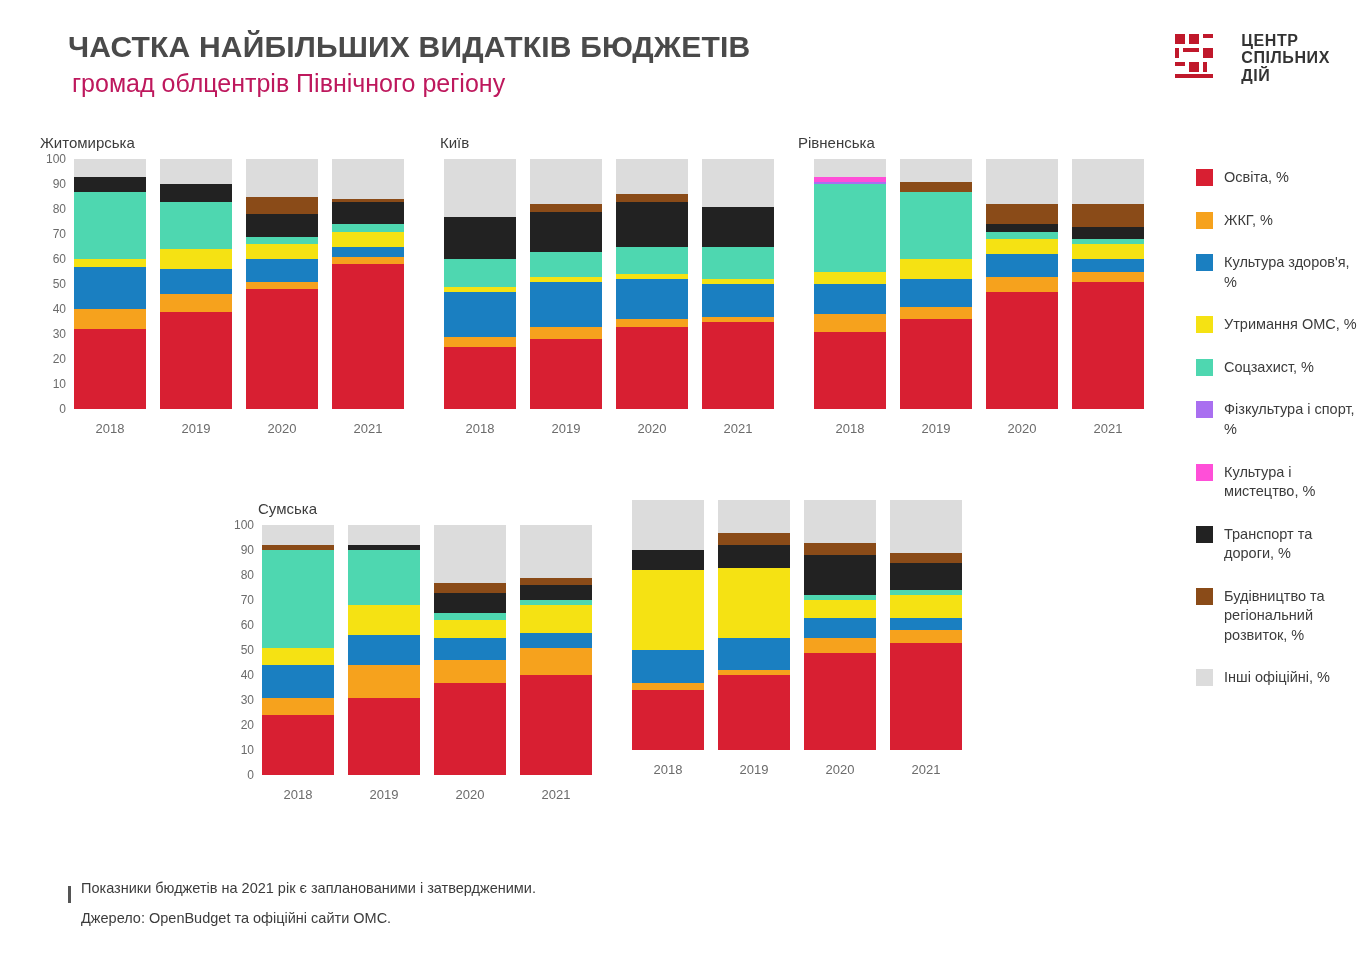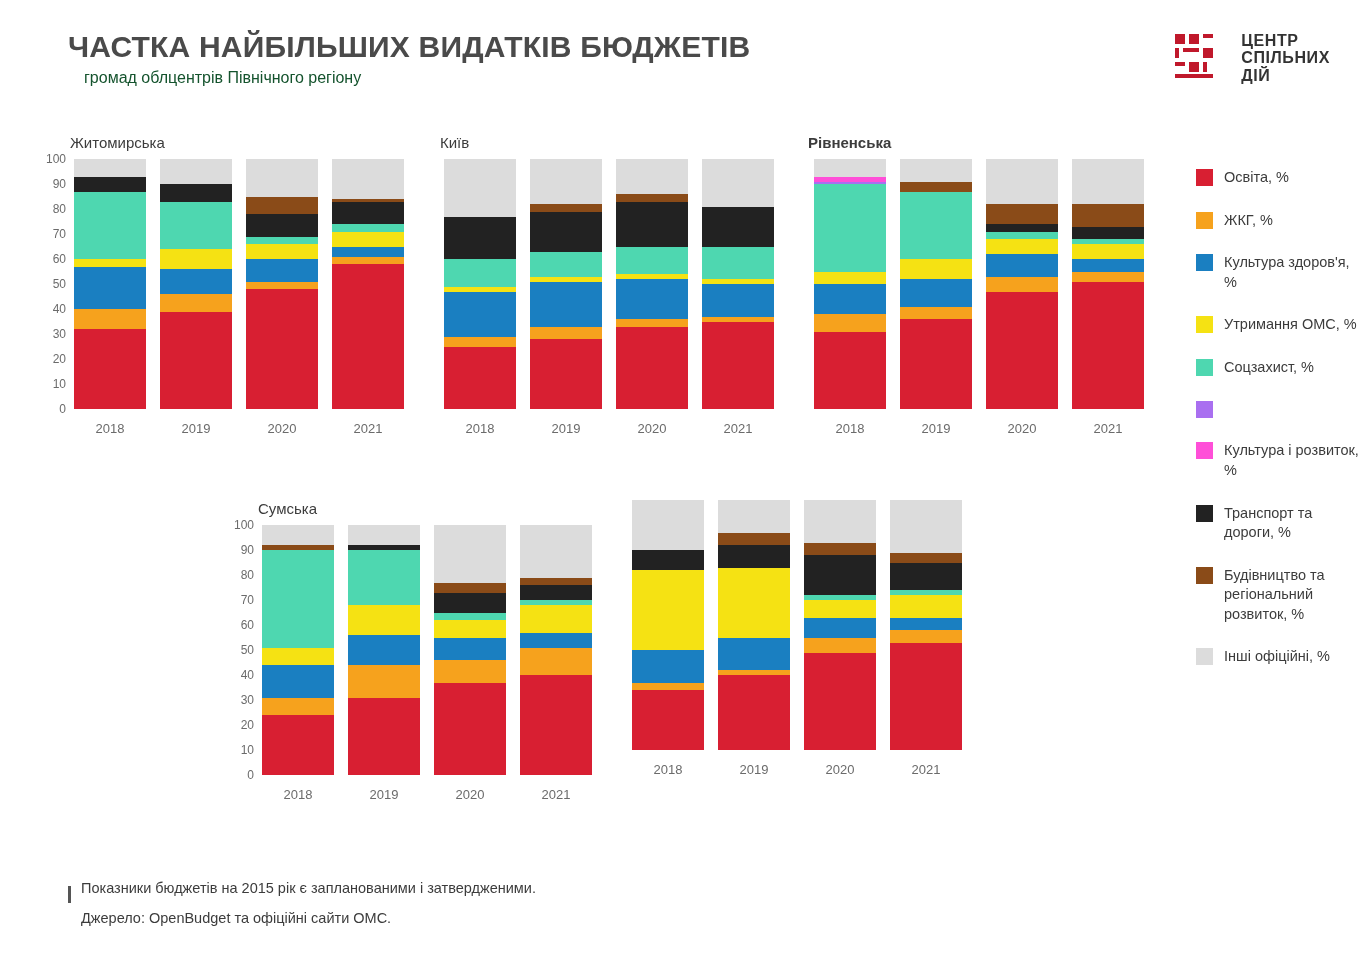--- a/index.html
+++ b/index.html
@@ -14,22 +14,22 @@
   .page { position: relative; width: 1370px; height: 973px; }
 
   
   .header { position: absolute; left: 68px; top: 30px; }
   .title {
     font-size: 30px; font-weight: bold; color: #4a4a4a;
     letter-spacing: 0.2px; line-height: 1.1; margin: 0;
     text-transform: uppercase;
   }
   .subtitle {
-    font-size: 16px; color: #14532d; font-weight: normal;
-    margin: 6px 0 0 16px; line-height: 1.15;
+    font-size: 25px; color: #be185d; font-weight: normal;
+    margin: 6px 0 0 4px; line-height: 1.15;
   }
 
   
   .logo { position: absolute; right: 40px; top: 30px; display: flex; align-items: center; gap: 12px; }
   .logo-mark { width: 56px; height: 56px; position: relative; }
   .logo-text { line-height: 1.08; }
   .logo-text div {
     font-size: 16px; font-weight: bold; color: #333; letter-spacing: 0.6px;
     text-transform: uppercase;
   }
@@ -101,21 +101,21 @@
     </div>
     <div class="logo-text">
       <div>ЦЕНТР</div>
       <div>СПІЛЬНИХ</div>
       <div>ДІЙ</div>
     </div>
   </div>
 
   <div id="panels-host">
       <div class="panel" style="left: 40px; top: 134px; width: 370px;">
-        <div class="panel-title" style="margin-left: 30px;">Житомирська</div>
+        <div class="panel-title" style="">Житомирська</div>
         <div class="plot-wrap" style="height: 250px; width: 370px;">
           <div class="axis" style="height: 250px;">
             <div class="tick" style="top: 250px;">0</div>
             <div class="tick" style="top: 225px;">10</div>
             <div class="tick" style="top: 200px;">20</div>
             <div class="tick" style="top: 175px;">30</div>
             <div class="tick" style="top: 150px;">40</div>
             <div class="tick" style="top: 125px;">50</div>
             <div class="tick" style="top: 100px;">60</div>
             <div class="tick" style="top: 75px;">70</div>
@@ -216,21 +216,21 @@
           </div>
         </div>
         <div class="xlabels" style="position: relative; margin-left: 34px; width: 330px; margin-top: 12px;">
           <div class="xlabel" style="width: 72px; margin-right: 14px;">2018</div>
           <div class="xlabel" style="width: 72px; margin-right: 14px;">2019</div>
           <div class="xlabel" style="width: 72px; margin-right: 14px;">2020</div>
           <div class="xlabel" style="width: 72px; margin-right: 0px;">2021</div>
         </div>
       </div>
       <div class="panel" style="left: 780px; top: 134px; width: 370px;">
-        <div class="panel-title" style="margin-left: 28px; font-weight: bold;">Рівненська</div>
+        <div class="panel-title" style="margin-left: 18px;">Рівненська</div>
         <div class="plot-wrap" style="height: 250px; width: 370px;">
           <div class="bars" style="left: 34px; width: 330px; height: 250px;">
             <div class="bar-col" style="width: 72px; margin-right: 14px; height: 250px;">
               <div class="seg" style="height: 77.5px; background: rgb(216, 31, 50);"></div>
               <div class="seg" style="height: 17.5px; background: rgb(246, 162, 29);"></div>
               <div class="seg" style="height: 30px; background: rgb(26, 127, 193);"></div>
               <div class="seg" style="height: 12.5px; background: rgb(245, 226, 19);"></div>
               <div class="seg" style="height: 87.5px; background: rgb(78, 215, 176);"></div>
               <div class="seg" style="height: 2.5px; background: rgb(169, 111, 240);"></div>
               <div class="seg" style="height: 5px; background: rgb(255, 79, 216);"></div>
@@ -405,38 +405,39 @@
       <div class="legend-item">
         <span class="swatch" style="background: rgb(245, 226, 19);"></span>
         <span class="legend-label">Утримання ОМС, %</span>
       </div>
       <div class="legend-item">
         <span class="swatch" style="background: rgb(78, 215, 176);"></span>
         <span class="legend-label">Соцзахист, %</span>
       </div>
       <div class="legend-item">
         <span class="swatch" style="background: rgb(169, 111, 240);"></span>
+        <span class="legend-label">Фізкультура і спорт, %</span>
       </div>
       <div class="legend-item">
         <span class="swatch" style="background: rgb(255, 79, 216);"></span>
-        <span class="legend-label">Культура і розвиток, %</span>
+        <span class="legend-label">Культура і мистецтво, %</span>
       </div>
       <div class="legend-item">
         <span class="swatch" style="background: rgb(34, 34, 34);"></span>
         <span class="legend-label">Транспорт та дороги, %</span>
       </div>
       <div class="legend-item">
         <span class="swatch" style="background: rgb(138, 75, 24);"></span>
         <span class="legend-label">Будівництво та регіональний розвиток, %</span>
       </div>
       <div class="legend-item">
         <span class="swatch" style="background: rgb(220, 220, 220);"></span>
         <span class="legend-label">Інші  офіційні, %</span>
       </div>
     </div>
 
   <div class="footer">
     <div class="footer-bar"></div>
-    <p class="footer-line">Показники бюджетів на 2015 рік є запланованими і затвердженими.</p>
+    <p class="footer-line">Показники бюджетів на 2021 рік є запланованими і затвердженими.</p>
     <p class="footer-line second">Джерело: OpenBudget та офіційні сайти ОМС.</p>
   </div>
 
 </div>
 
 </body></html>

